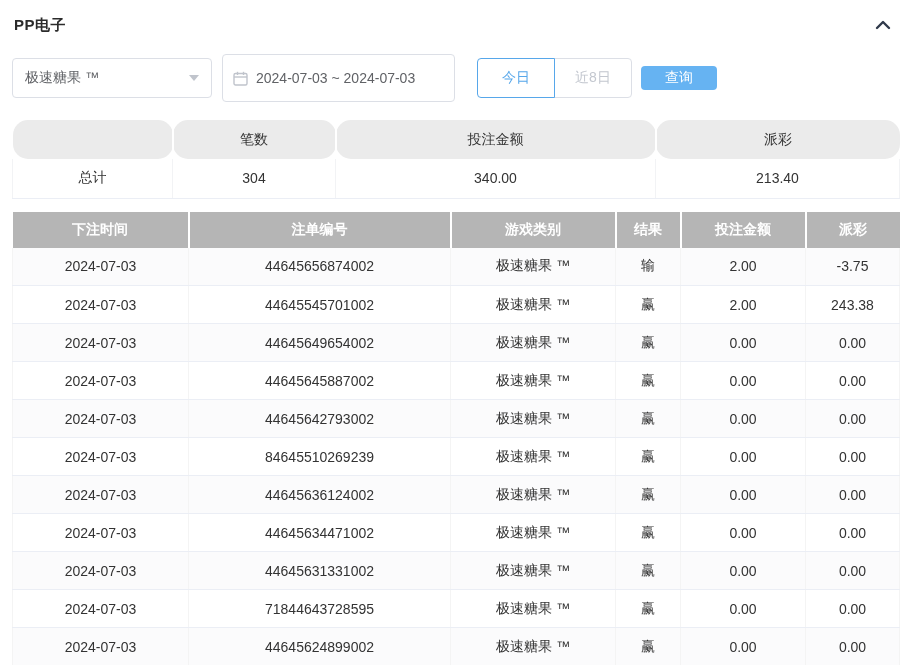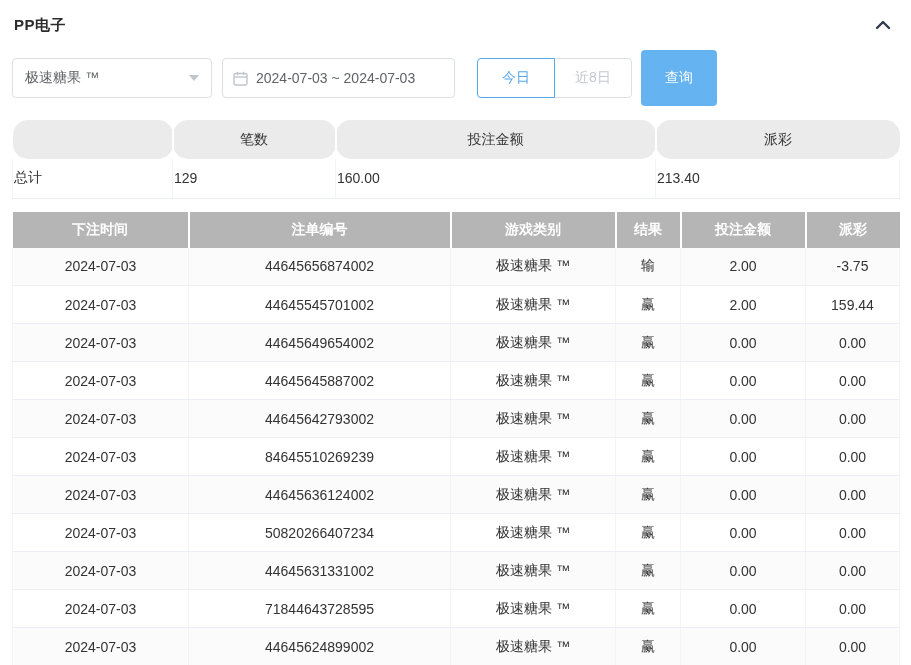--- a/index.html
+++ b/index.html
@@ -25,50 +25,50 @@
     width: 200px; height: 40px; border: 1px solid #dcdfe6; border-radius: 4px;
     display: flex; align-items: center; justify-content: space-between;
     padding: 0 12px; color: #606266; cursor: pointer; background: #fff;
   }
   .caret-down {
     width: 0; height: 0;
     border-left: 5px solid transparent; border-right: 5px solid transparent;
     border-top: 6px solid #c0c4cc;
   }
   .date-box {
-    width: 233px; height: 40px; border: 1px solid #dcdfe6; border-radius: 4px;
+    width: 233px; height: 48px; border: 1px solid #dcdfe6; border-radius: 4px;
     display: flex; align-items: center; gap: 8px; padding: 0 10px;
     margin-left: 10px; color: #606266; cursor: pointer; background: #fff; white-space: nowrap;
   }
   .seg-group { display: flex; margin-left: 6px; padding-left: 16px; }
   .seg {
     width: 78px; height: 40px; background: #fff; border: 1px solid #dcdfe6;
     color: #c3c7cf; font-size: 14px; cursor: pointer; margin-left: -1px;
     display: flex; align-items: center; justify-content: center; position: relative;
   }
   .seg:first-child { border-radius: 4px 0 0 4px; margin-left: 0; }
   .seg:last-child { border-radius: 0 4px 4px 0; }
   .seg.active { border-color: #57a7ea; color: #57a7ea; z-index: 2; }
   .query-btn {
-    width: 76px; height: 56px; margin-left: 9px;
+    width: 76px; height: 24px; margin-left: 9px;
     background: #66b3f2; border: none; border-radius: 4px;
     color: #fff; font-size: 14px; cursor: pointer;
   }
 
   
   .summary-table {
     width: 887px; margin: 22px 12px 0; border-collapse: collapse; table-layout: fixed;
   }
   .summary-table th {
     background: #ebebeb; color: #333; font-weight: 400; height: 39px;
     border-right: 2px solid #fff; text-align: center; font-size: 14px; border-radius: 15px;
   }
   .summary-table th:last-child { border-right: none; }
   .summary-table td {
-    height: 39px; text-align: left; background: #fff;
+    height: 39px; text-align: center; background: #fff;
     border-bottom: 1px solid #ebeef5; border-right: 1px solid #f2f3f5;
     color: #333;
   }
   .summary-table td:first-child { border-left: 1px solid #f2f3f5; }
 
   
   .bets-table {
     width: 887px; margin: 13px 12px 0; border-collapse: collapse; table-layout: fixed;
   }
   .bets-table th {
@@ -133,22 +133,22 @@
       <tr id="summary-head">
         <th></th>
         <th>笔数</th>
         <th>投注金额</th>
         <th>派彩</th>
       </tr>
     </thead>
   <tbody>
       <tr id="summary-body">
         <td>总计</td>
-        <td>129</td>
-        <td>160.00</td>
+        <td>304</td>
+        <td>340.00</td>
         <td>213.40</td>
       </tr>
     </tbody>
 </table>
 
 <table class="bets-table">
   <colgroup id="bets-cols">
       <col style="width: 176px;">
       <col style="width: 262px;">
       <col style="width: 165px;">
@@ -174,21 +174,21 @@
         <td>输</td>
         <td>2.00</td>
         <td class="neg">-3.75</td>
       </tr>
       <tr>
         <td>2024-07-03</td>
         <td>44645545701002</td>
         <td>极速糖果 ™</td>
         <td>赢</td>
         <td>2.00</td>
-        <td>159.44</td>
+        <td>243.38</td>
       </tr>
       <tr>
         <td>2024-07-03</td>
         <td>44645649654002</td>
         <td>极速糖果 ™</td>
         <td>赢</td>
         <td>0.00</td>
         <td>0.00</td>
       </tr>
       <tr>
@@ -218,21 +218,21 @@
       <tr>
         <td>2024-07-03</td>
         <td>44645636124002</td>
         <td>极速糖果 ™</td>
         <td>赢</td>
         <td>0.00</td>
         <td>0.00</td>
       </tr>
       <tr>
         <td>2024-07-03</td>
-        <td>50820266407234</td>
+        <td>44645634471002</td>
         <td>极速糖果 ™</td>
         <td>赢</td>
         <td>0.00</td>
         <td>0.00</td>
       </tr>
       <tr>
         <td>2024-07-03</td>
         <td>44645631331002</td>
         <td>极速糖果 ™</td>
         <td>赢</td>

